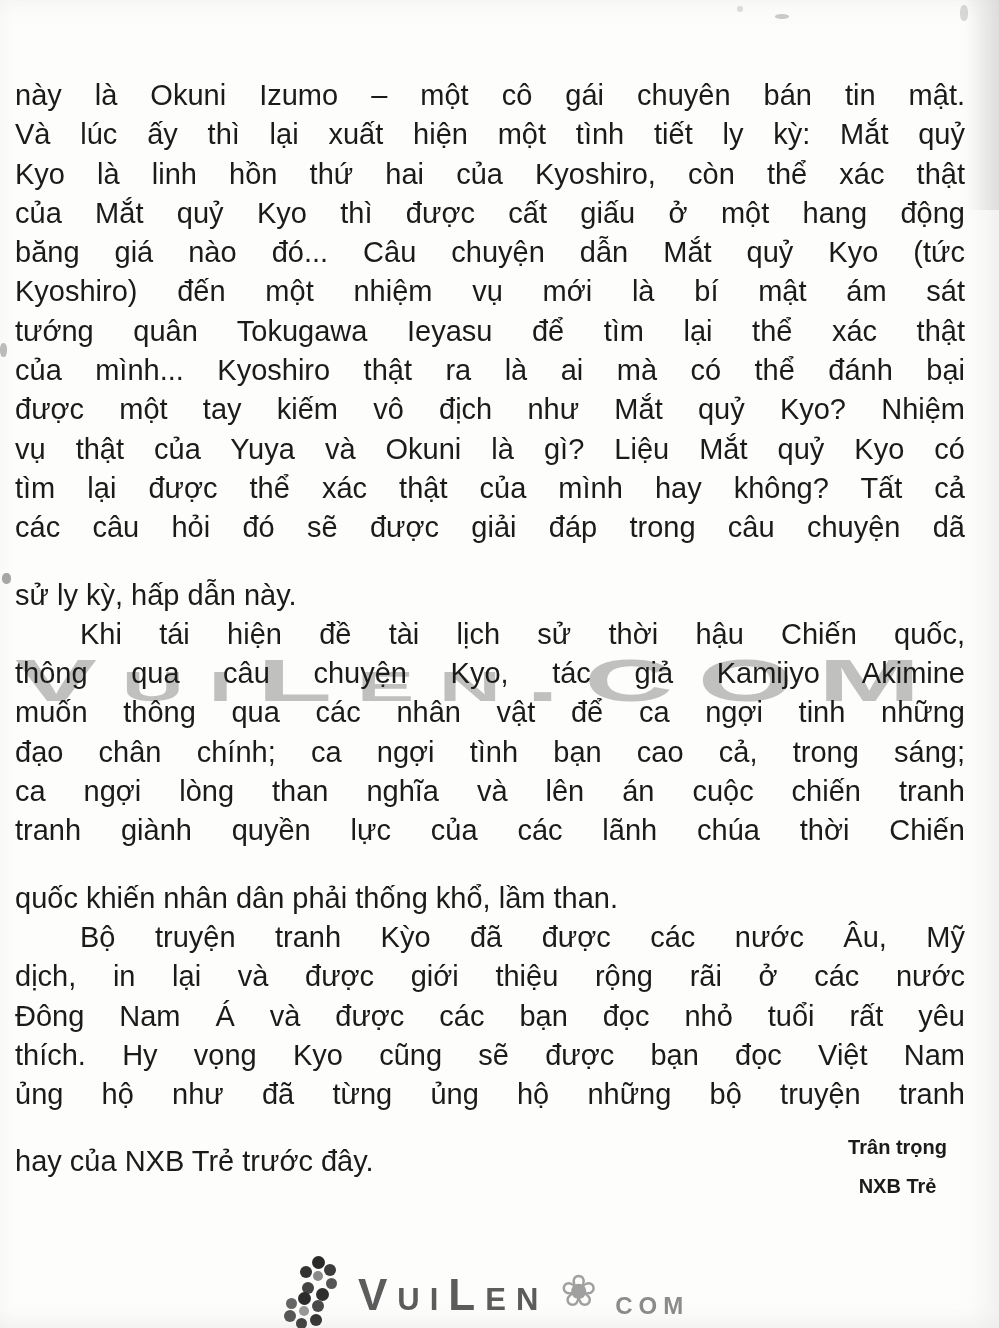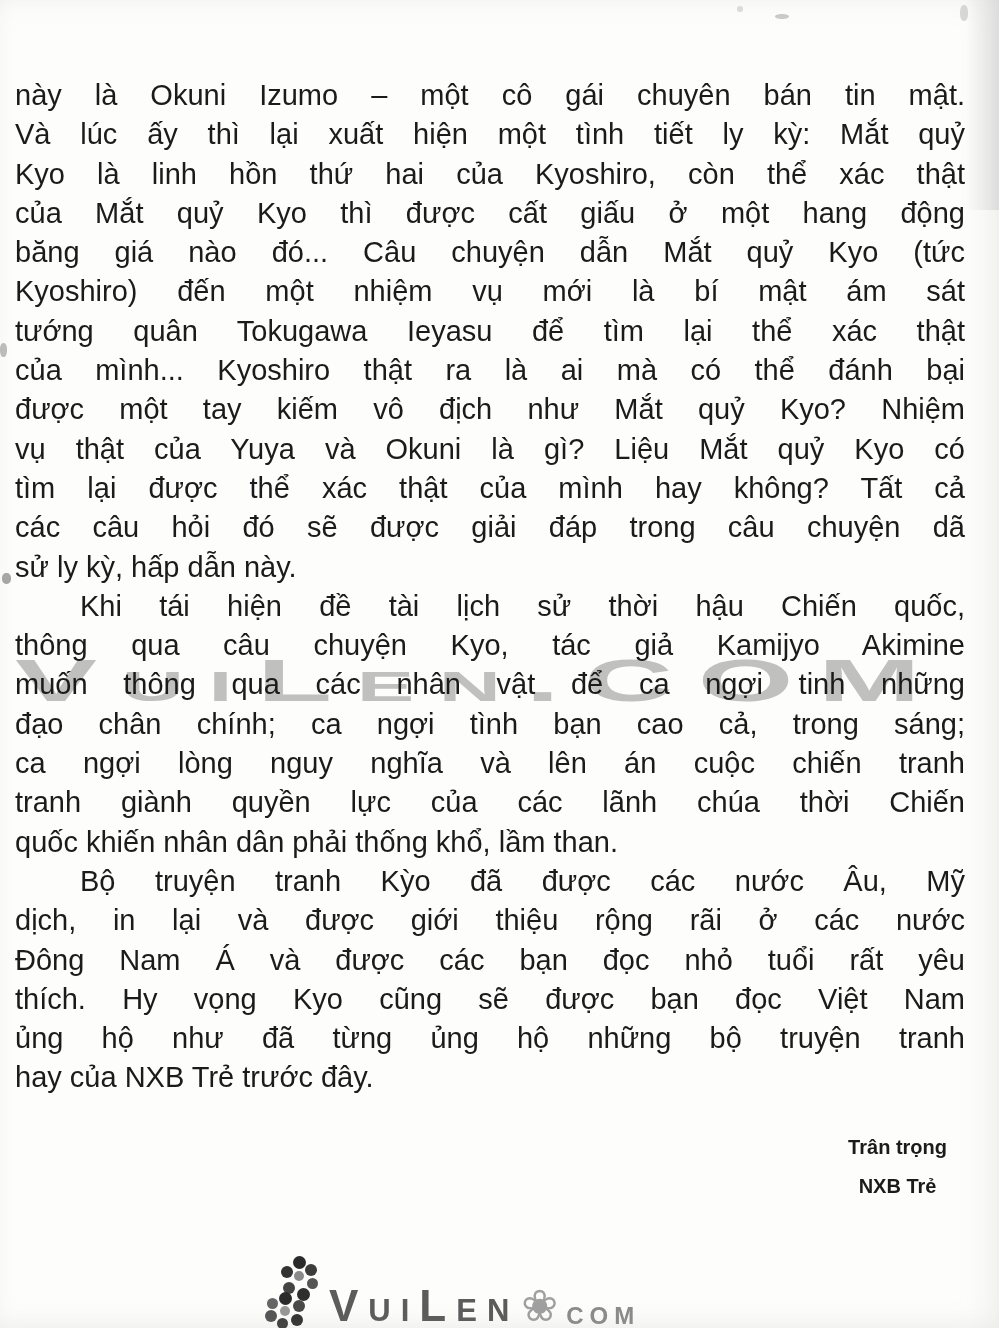--- a/index.html
+++ b/index.html
@@ -15,37 +15,37 @@
     pointer-events:none;z-index:4;
   }
   .text-block{
     position:absolute;left:15px;top:76px;width:950px;z-index:2;
     color:#1b1b1b;font-size:29px;font-weight:400;
   }
   .line{
     height:39.3px;line-height:39.3px;overflow:hidden;
     text-align:justify;text-align-last:justify;
   }
-  .line.last{text-align-last:left;}
+  .line.last{text-align-last:left;margin-top:28px;}
   .line.indent{text-indent:65px;}
   .watermark{
     position:absolute;left:15px;top:646px;z-index:1;
     font-size:60px;font-weight:700;font-variant:small-caps;
     letter-spacing:12px;color:#7f7f7f;opacity:.48;
     transform:scaleX(2.05);transform-origin:left center;
     white-space:nowrap;
   }
   .signature{
     position:absolute;right:52px;top:1128px;z-index:2;
     text-align:center;color:#1b1b1b;font-weight:700;font-size:20px;line-height:39px;
   }
   
   .footer-logo{
-    position:absolute;left:265px;top:1256px;height:72px;z-index:2;
-    display:flex;align-items:flex-end;
+    position:absolute;left:284px;top:1256px;height:72px;z-index:2;
+    display:flex;align-items:center;gap:10px;
   }
   .cluster{position:relative;width:60px;height:72px;flex:0 0 auto;}
   .cluster span{position:absolute;border-radius:50%;display:block;}
   .cluster span:nth-child(1){left:28px;top:0;width:13px;height:13px;background:#2a2a2a;}
   .cluster span:nth-child(2){left:40px;top:8px;width:12px;height:12px;background:#3c3c3c;}
   .cluster span:nth-child(3){left:42px;top:22px;width:11px;height:11px;background:#555;}
   .cluster span:nth-child(4){left:32px;top:32px;width:13px;height:13px;background:#2f2f2f;}
   .cluster span:nth-child(5){left:18px;top:26px;width:12px;height:12px;background:#444;}
   .cluster span:nth-child(6){left:16px;top:10px;width:12px;height:12px;background:#333;}
   .cluster span:nth-child(7){left:29px;top:15px;width:10px;height:10px;background:#8a8a8a;}
@@ -119,21 +119,21 @@
 
     <div class="line indent">Khi tái hiện đề tài lịch sử thời hậu Chiến quốc,</div>
 
     <div class="line">thông qua câu chuyện Kyo, tác giả Kamijyo Akimine</div>
 
     <div class="line">muốn thông qua các nhân vật để ca ngợi tinh những</div>
 
 
     <div class="line">đạo chân chính; ca ngợi tình bạn cao cả, trong sáng;</div>
 
-    <div class="line">ca ngợi lòng nguy nghĩa và lên án cuộc chiến tranh</div>
+    <div class="line">ca ngợi lòng than nghĩa và lên án cuộc chiến tranh</div>
 
     <div class="line">tranh giành quyền lực của các lãnh chúa thời Chiến</div>
 
     <div class="line last">quốc khiến nhân dân phải thống khổ, lầm than.</div>
 
     <div class="line indent">Bộ truyện tranh Kỳo đã được các nước Âu, Mỹ</div>
 
     <div class="line">dịch, in lại và được giới thiệu rộng rãi ở các nước</div>
 
     <div class="line">Đông Nam Á và được các bạn đọc nhỏ tuổi rất yêu</div>

